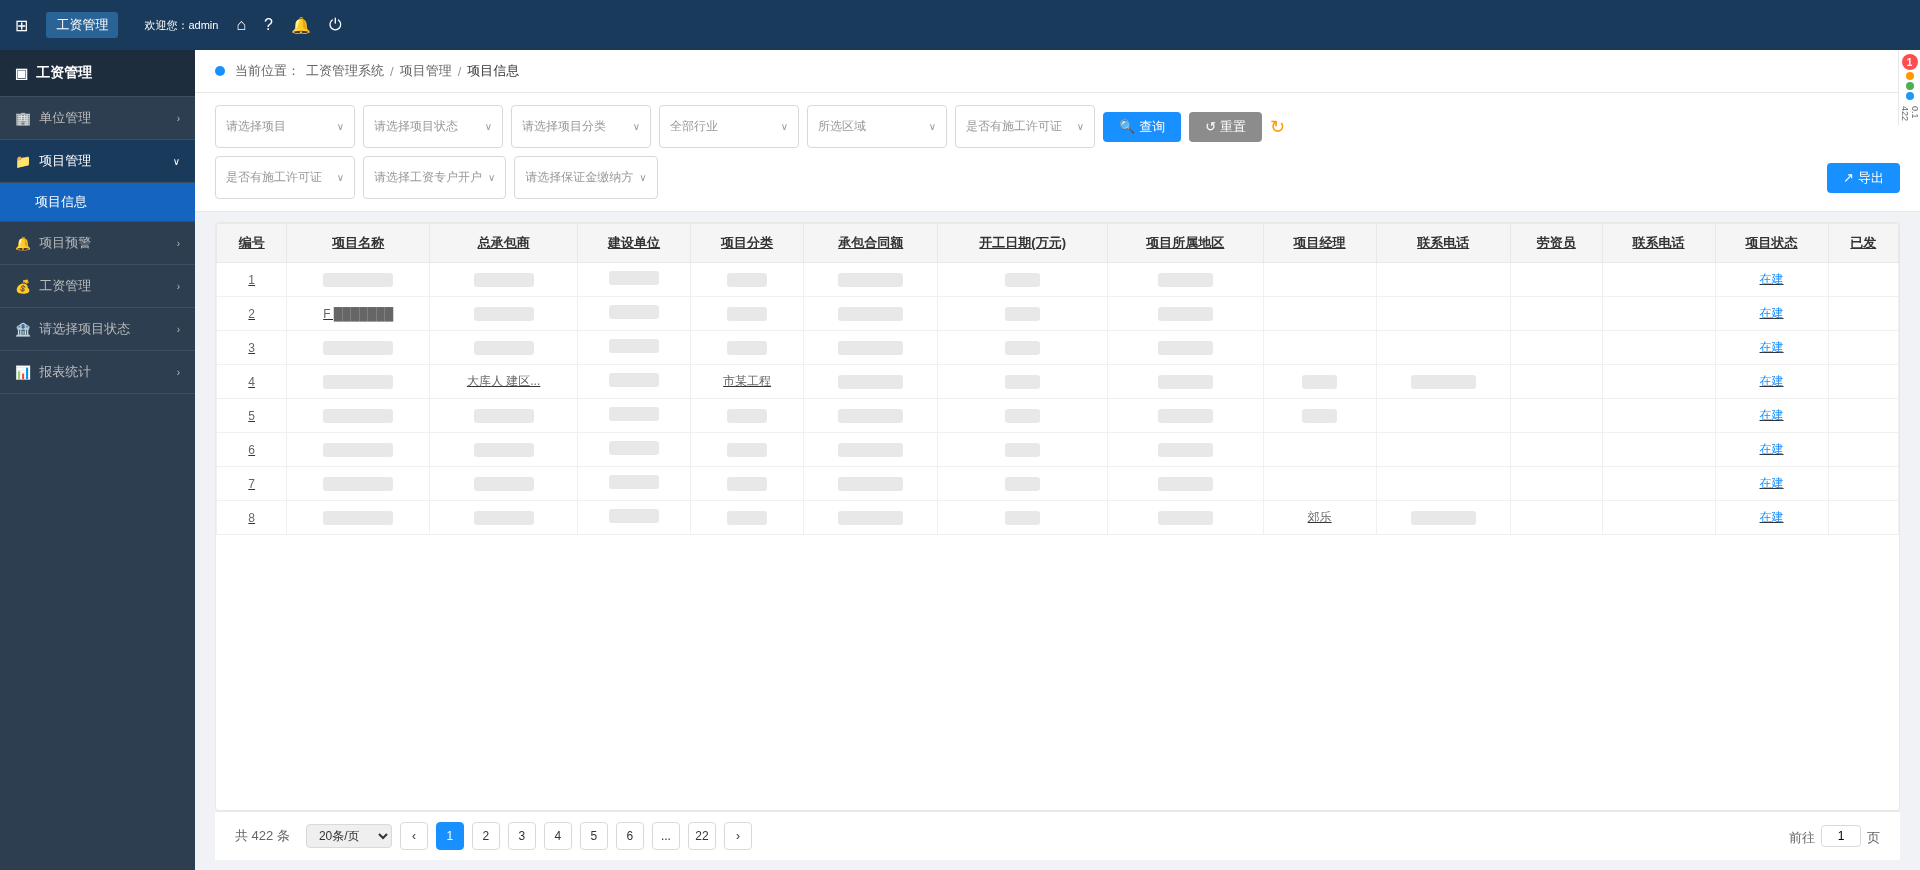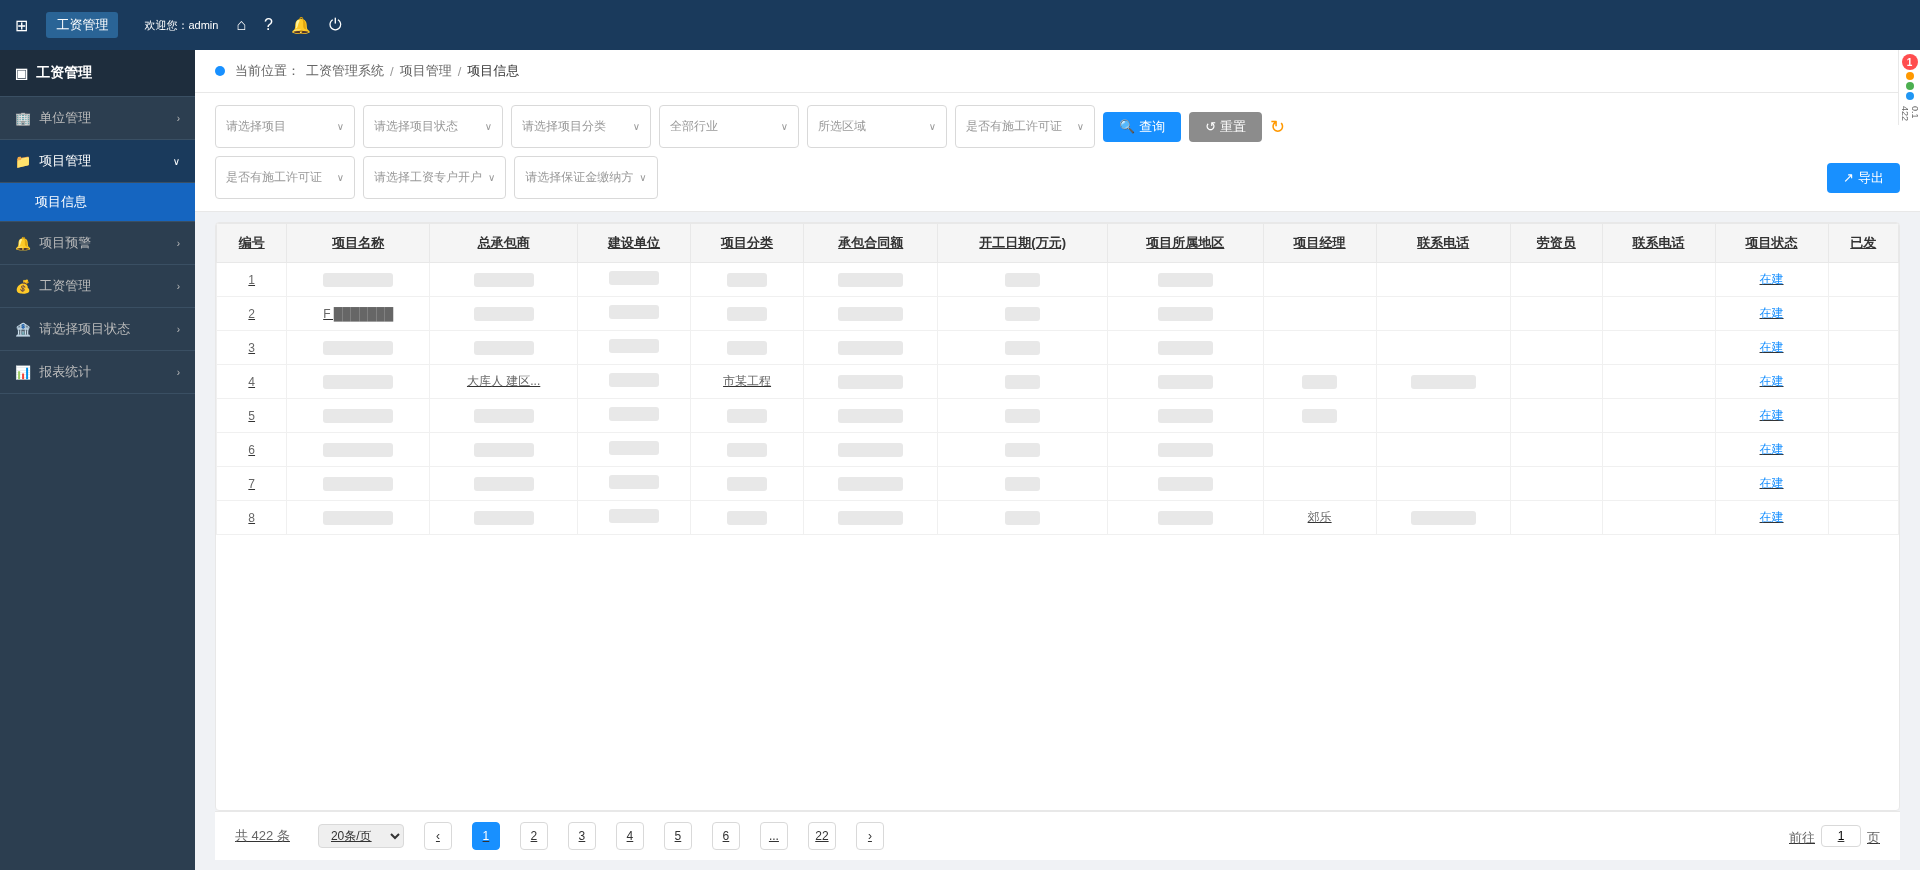--- a/index.html
+++ b/index.html
@@ -270,23 +270,22 @@
       font-size: 12px;
     }
 
     
     .pagination {
       display: flex;
       align-items: center;
       padding: 10px 20px;
       background: white;
       border-top: 1px solid #e8e8e8;
-      gap: 20px;
-      font-size: 13px;
-      text-decoration: underline;
+      gap: 8px;
+      font-size: 13px;
     }
     .pagination .total { color: #666; margin-right: 8px; }
     .page-size-select {
       border: 1px solid #d9d9d9;
       border-radius: 4px;
       padding: 3px 8px;
       font-size: 12px;
       color: #333;
     }
     .page-btn {

